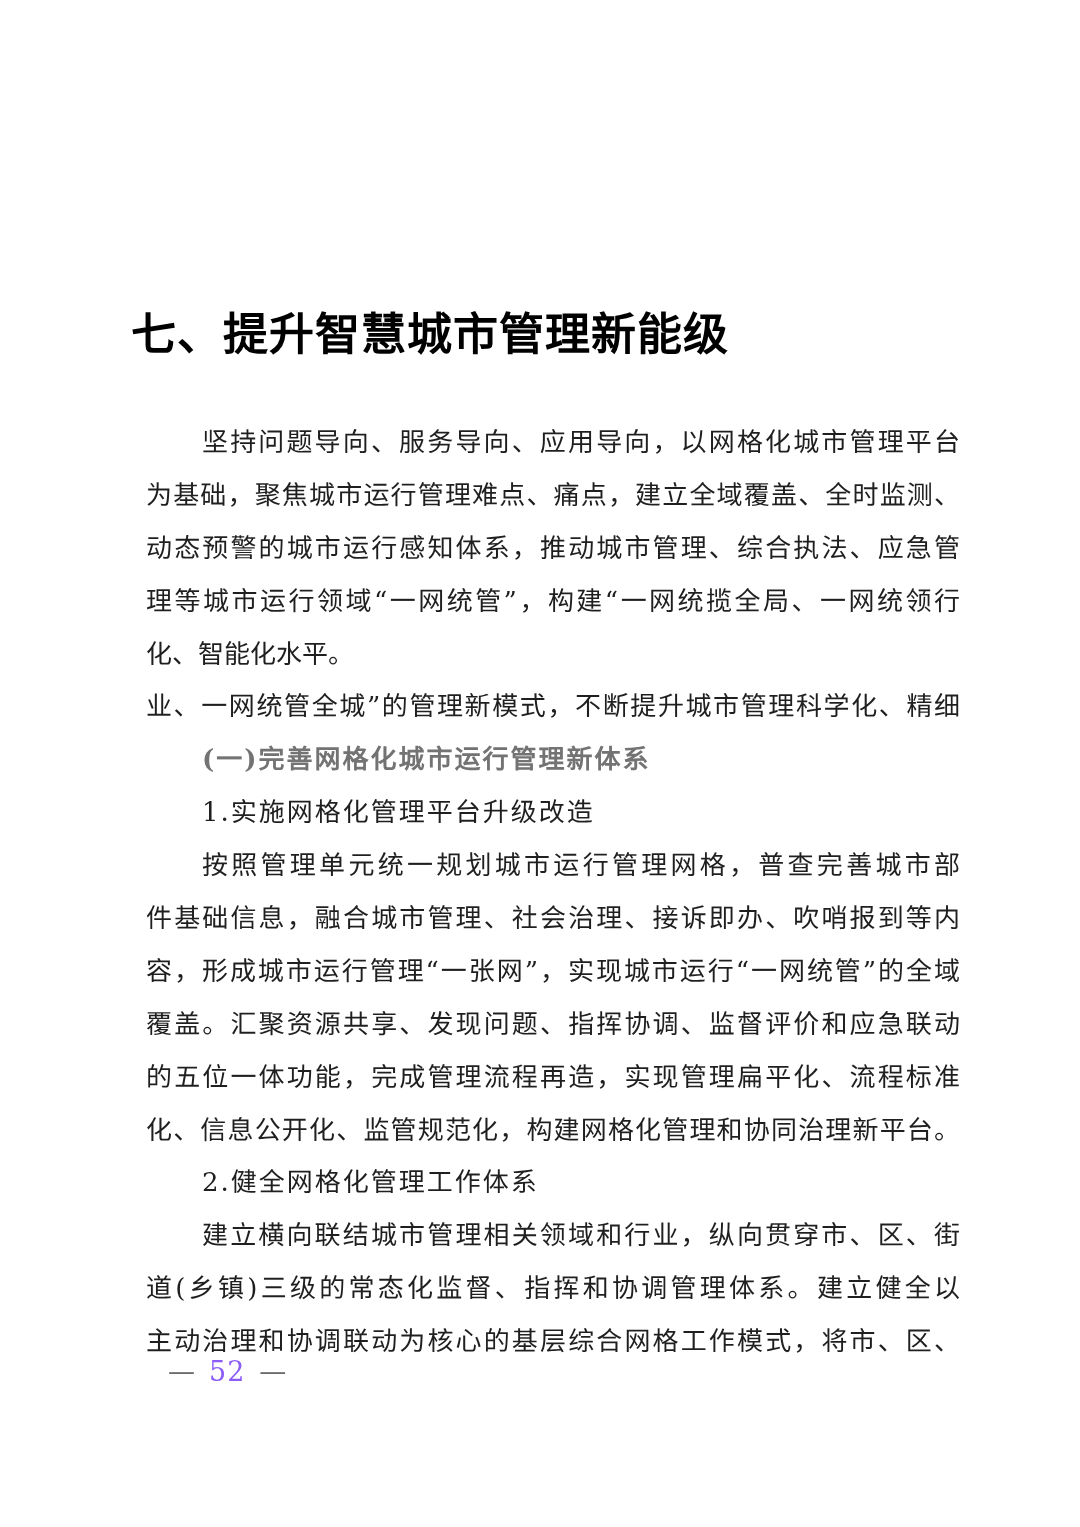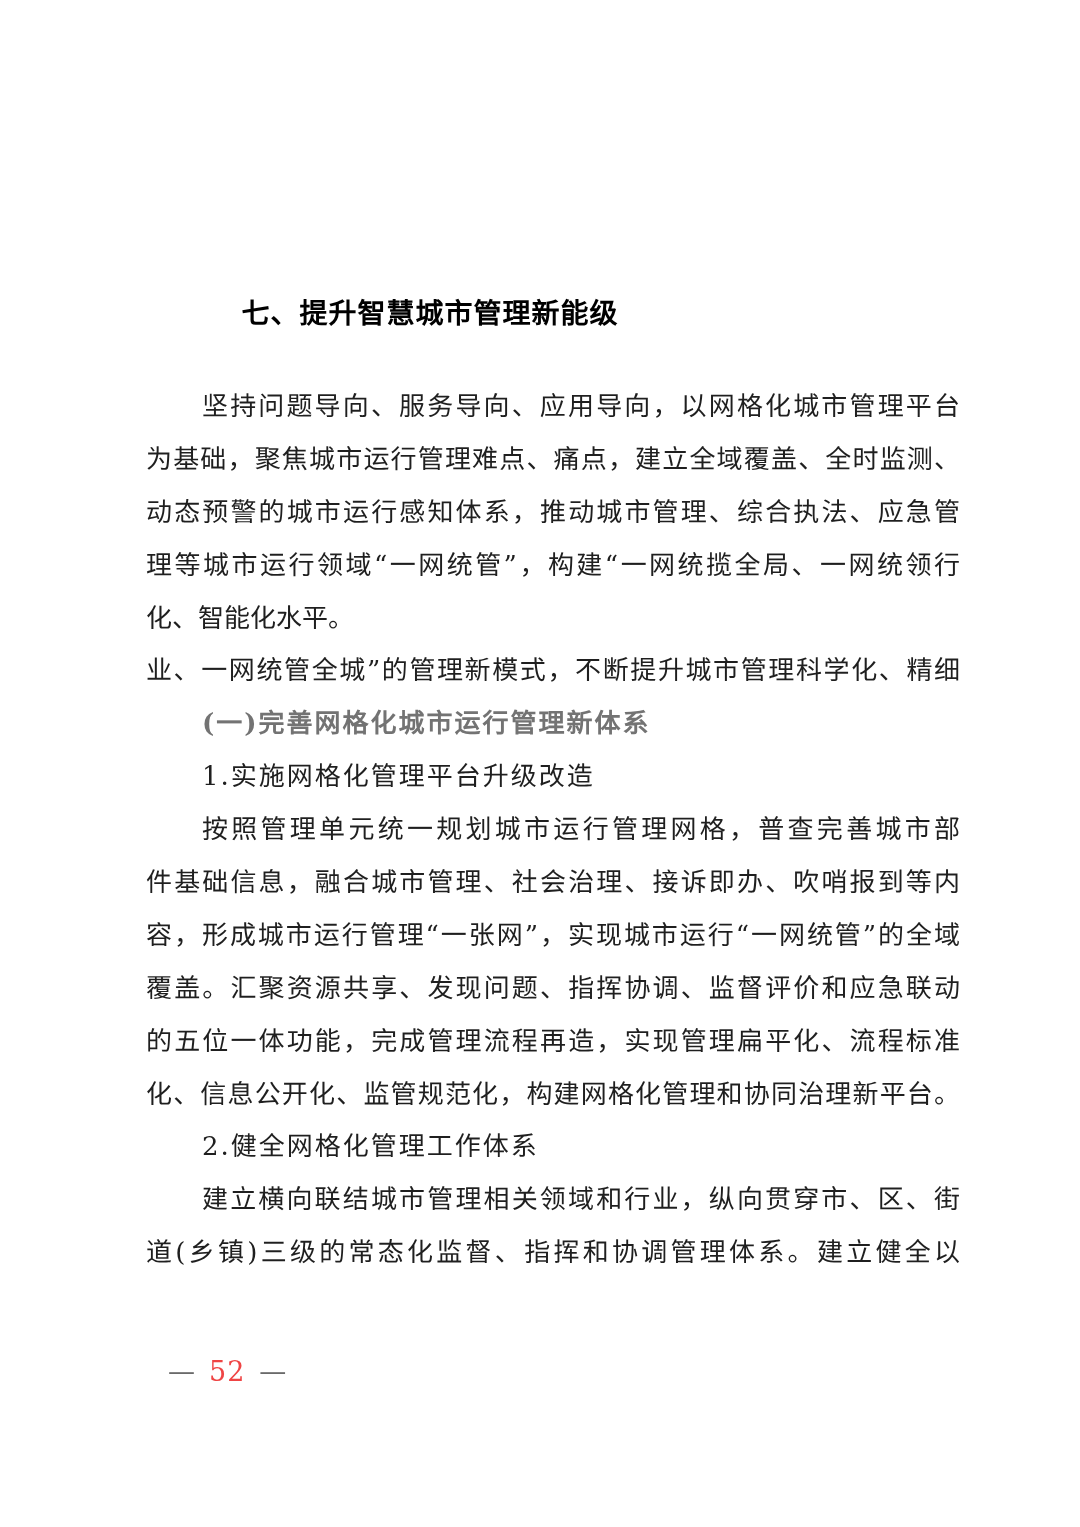--- a/index.html
+++ b/index.html
@@ -16,29 +16,29 @@
     overflow: hidden;
     font-family: "DejaVu Serif", "Liberation Serif", serif;
     color: #1a1a1a;
   }
   .doc-title {
     position: absolute;
     top: 278px;
     left: 0;
     width: 860px;
     text-align: center;
-    font-size: 28px;
+    font-size: 45px;
     line-height: 1.2;
     font-weight: 700;
     color: #000000;
     letter-spacing: 1px;
   }
   .content {
     position: absolute;
-    top: 380px;
+    top: 416px;
     left: 146px;
     width: 814px;
   }
   .line {
     height: 52.9px;
     line-height: 52.9px;
     font-size: 26px;
     white-space: nowrap;
     color: #1f1f1f;
   }
@@ -70,21 +70,21 @@
     display: flex;
     align-items: center;
     gap: 14px;
     font-size: 27px;
     line-height: 40px;
   }
   .footer .dash {
     color: #6a6a6a;
   }
   .footer .pnum {
-    color: #ef4444;
+    color: #8b5cf6;
     letter-spacing: 1px;
   }
 </style>
 </head>
 <body>
 
 <div class="page">
 
   <h1 class="doc-title"><span>七、提升智慧城市管理新能级</span></h1>
 
@@ -99,20 +99,21 @@
     <div class="line left indent num-head">1.实施网格化管理平台升级改造</div>
     <div class="line just indent">按照管理单元统一规划城市运行管理网格，普查完善城市部</div>
     <div class="line just">件基础信息，融合城市管理、社会治理、接诉即办、吹哨报到等内</div>
     <div class="line just">容，形成城市运行管理“一张网”，实现城市运行“一网统管”的全域</div>
     <div class="line just">覆盖。汇聚资源共享、发现问题、指挥协调、监督评价和应急联动</div>
     <div class="line just">的五位一体功能，完成管理流程再造，实现管理扁平化、流程标准</div>
     <div class="line just">化、信息公开化、监管规范化，构建网格化管理和协同治理新平台。</div>
     <div class="line left indent num-head">2.健全网格化管理工作体系</div>
     <div class="line just indent">建立横向联结城市管理相关领域和行业，纵向贯穿市、区、街</div>
     <div class="line just">道(乡镇)三级的常态化监督、指挥和协调管理体系。建立健全以</div>
+    <div class="line just">主动治理和协调联动为核心的基层综合网格工作模式，将市、区、</div>
   </div>
 
   <div class="footer">
     <span class="dash">—</span>
     <span class="pnum">52</span>
     <span class="dash">—</span>
   </div>
 
 </div>
 

